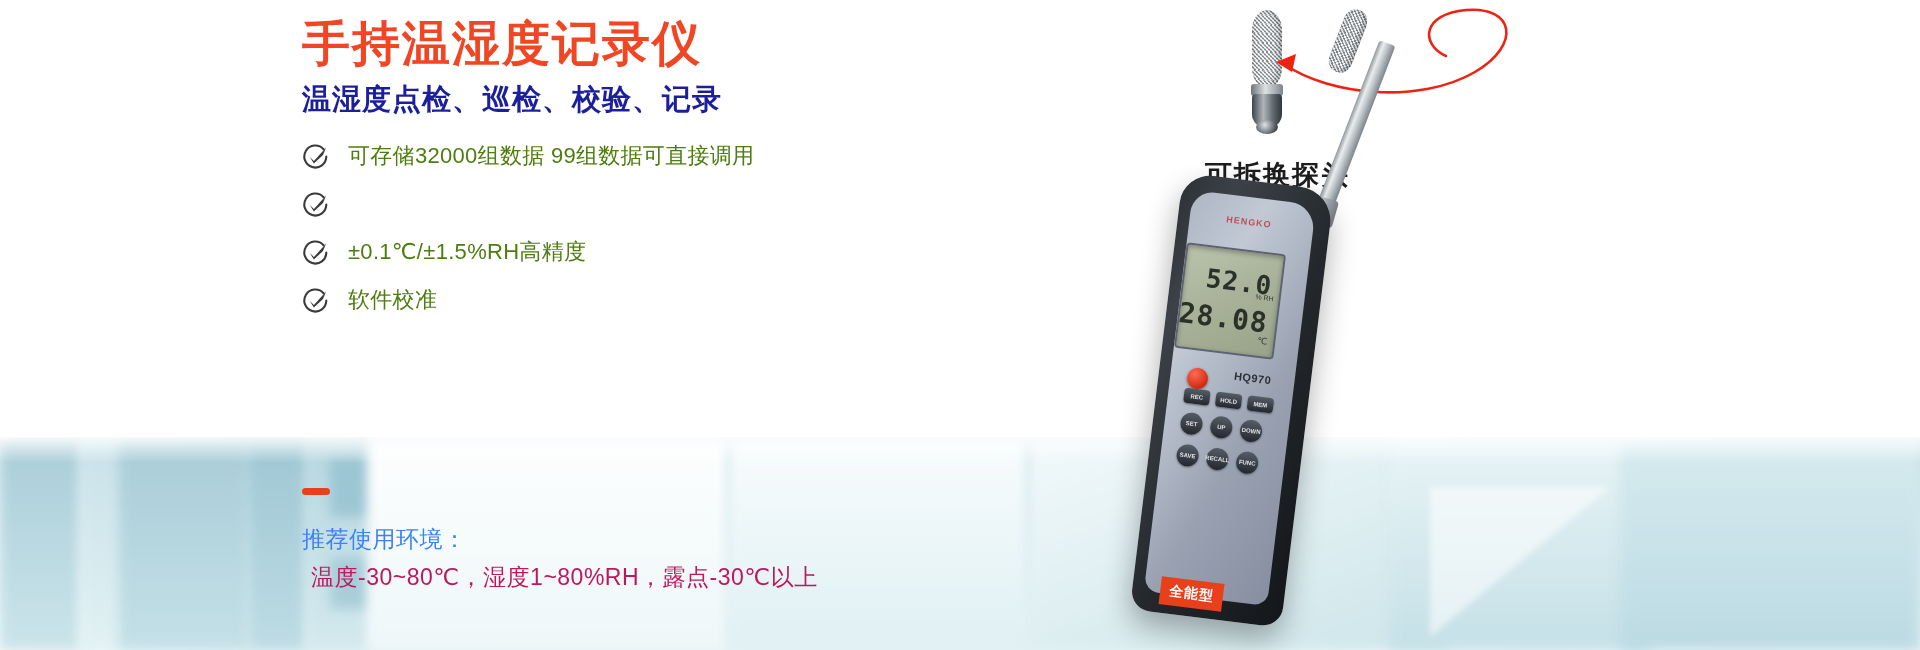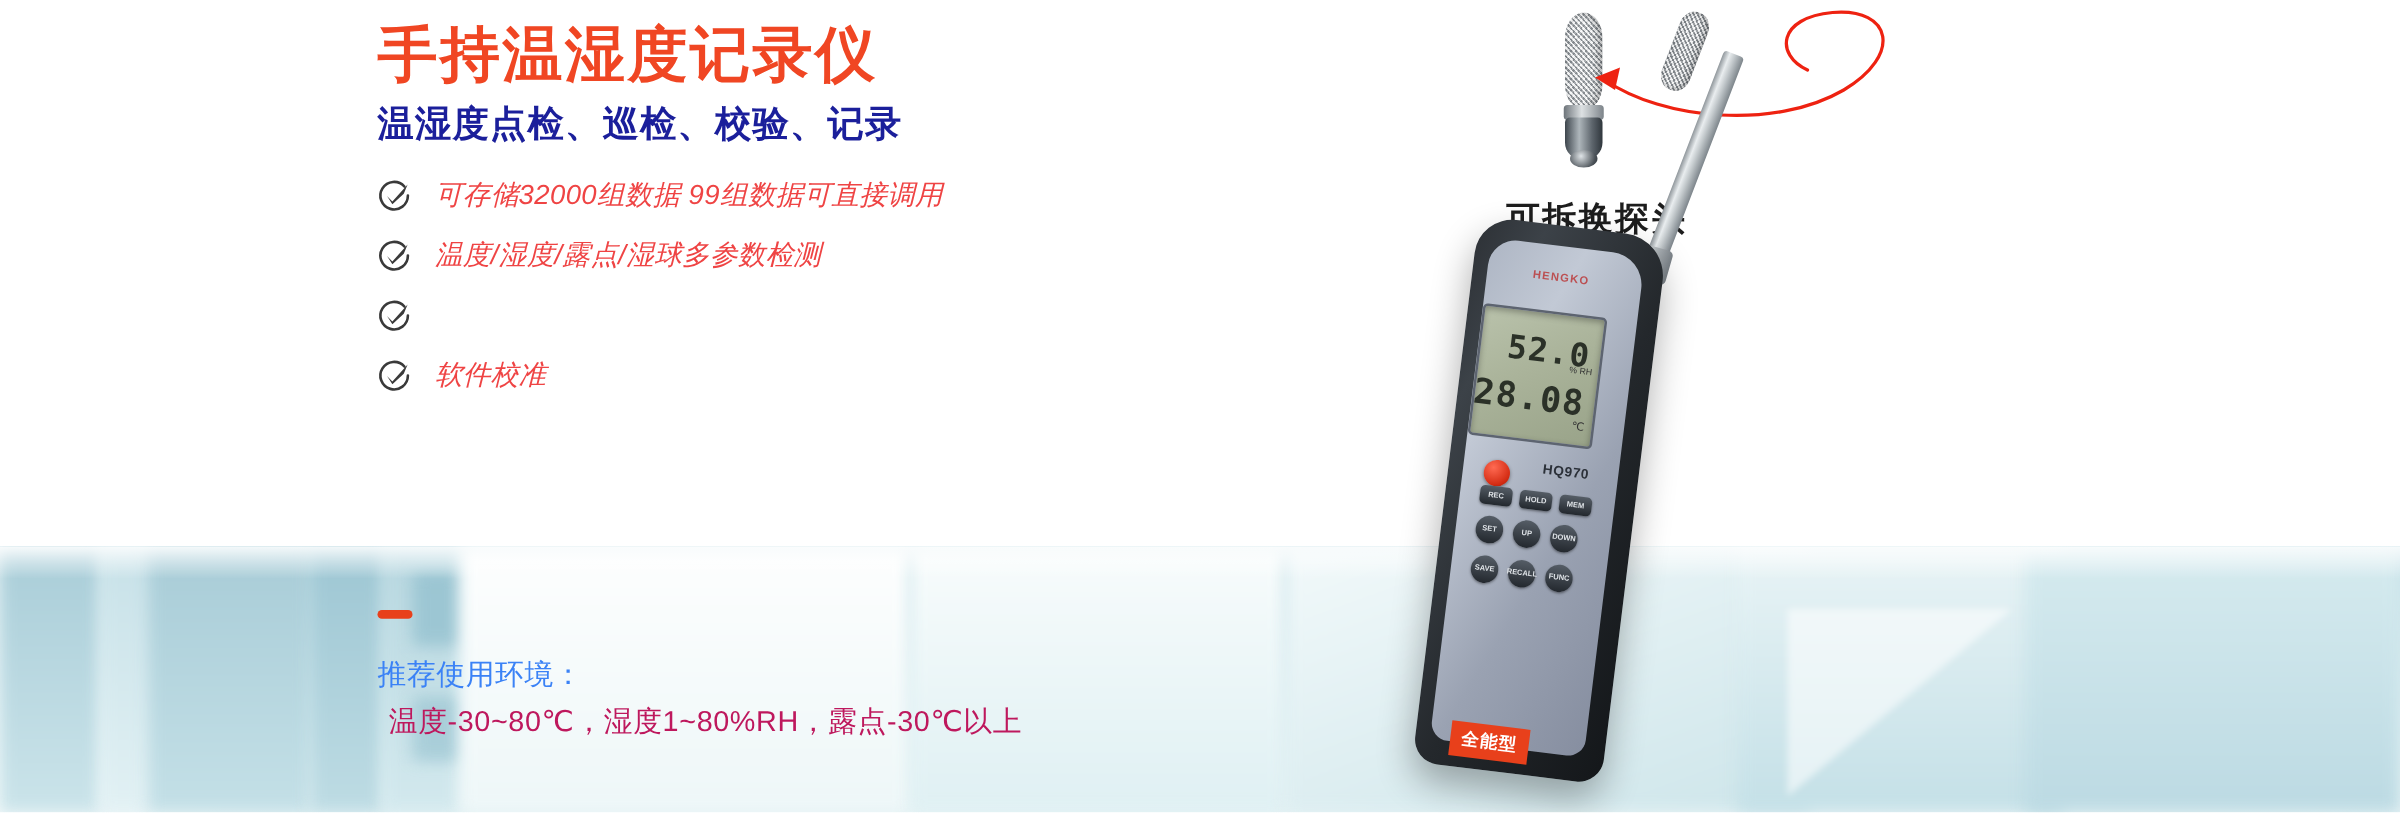--- a/index.html
+++ b/index.html
@@ -75,22 +75,22 @@
   .bullet {
     display: flex; align-items: center;
     height: 48px;
   }
   .bullet .ck {
     width: 27px; height: 27px; flex: 0 0 27px; margin-right: 19px;
     position: relative;
   }
   .bullet .ck svg { display: block; }
   .bullet .btxt {
-    font-size: 22px; color: #ef4444; font-weight: 500;
-    white-space: nowrap; letter-spacing: .3px; font-style: italic;
+    font-size: 22px; color: #4d7c0f; font-weight: 500;
+    white-space: nowrap; letter-spacing: .3px;
   }
 
   
   .env-dash {
     position: absolute; left: 302px; top: 488px;
     width: 28px; height: 7px; border-radius: 4px;
     background: #e8401b;
   }
   .env-title {
     position: absolute; left: 302px; top: 524px;
@@ -276,29 +276,29 @@
       </span>
       <span class="btxt">可存储32000组数据  99组数据可直接调用</span>
     </div>
     <div class="bullet">
       <span class="ck">
         <svg width="27" height="27" viewBox="0 0 27 27">
           <path d="M21.5 6.2 A11 11 0 1 0 24.3 13.5" fill="none" stroke="#3a3a3a" stroke-width="2.1" stroke-linecap="round"></path>
           <path d="M7.6 13.8 L11.9 18.1 L24.1 4.6 L21.0 12.0 L11.9 20.4 Z" fill="#3a3a3a"></path>
         </svg>
       </span>
-      <span class="btxt">温度/湿度/露点/湿球多参数检测</span>
     </div>
     <div class="bullet">
       <span class="ck">
         <svg width="27" height="27" viewBox="0 0 27 27">
           <path d="M21.5 6.2 A11 11 0 1 0 24.3 13.5" fill="none" stroke="#3a3a3a" stroke-width="2.1" stroke-linecap="round"></path>
           <path d="M7.6 13.8 L11.9 18.1 L24.1 4.6 L21.0 12.0 L11.9 20.4 Z" fill="#3a3a3a"></path>
         </svg>
       </span>
+      <span class="btxt">±0.1℃/±1.5%RH高精度</span>
     </div>
     <div class="bullet">
       <span class="ck">
         <svg width="27" height="27" viewBox="0 0 27 27">
           <path d="M21.5 6.2 A11 11 0 1 0 24.3 13.5" fill="none" stroke="#3a3a3a" stroke-width="2.1" stroke-linecap="round"></path>
           <path d="M7.6 13.8 L11.9 18.1 L24.1 4.6 L21.0 12.0 L11.9 20.4 Z" fill="#3a3a3a"></path>
         </svg>
       </span>
       <span class="btxt">软件校准</span>
     </div>

